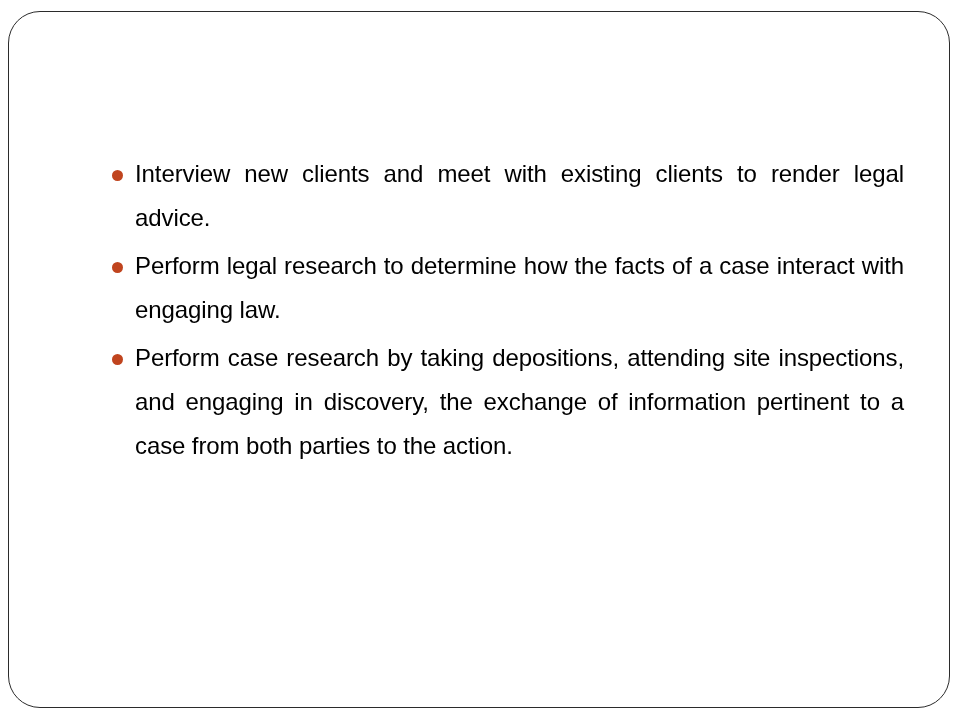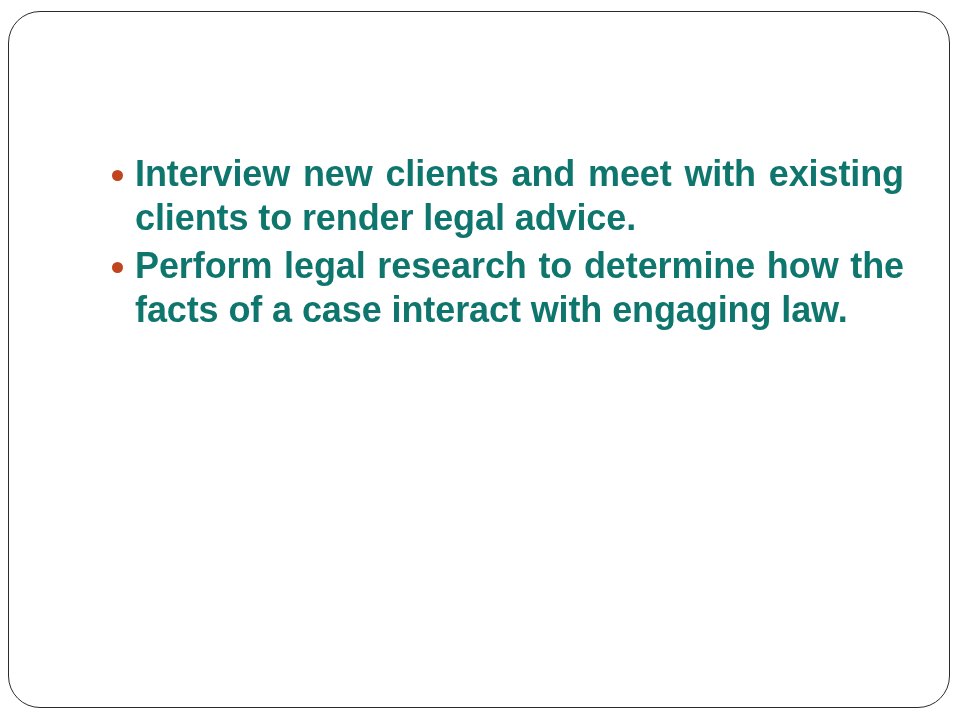--- a/index.html
+++ b/index.html
@@ -42,26 +42,26 @@
     top: 152px;
     width: 792px;
   }
 
   .bullet-item {
     position: relative;
     padding-left: 23px;
     margin: 0 0 4px 0;
     text-align: justify;
     text-justify: inter-word;
-    color: #0f766e;
-    font-size: 36px;
+    color: #000000;
+    font-size: 24px;
     line-height: 44px;
     letter-spacing: -0.1px;
     word-spacing: 0px;
-    font-weight: 700;
+    font-weight: 400;
   }
 
   .bullet-item:last-child {
     margin-bottom: 0;
   }
 
   .bullet-marker {
     position: absolute;
     left: 0px;
     top: 18px;
@@ -87,15 +87,19 @@
     <div class="bullet-item">
       <span class="bullet-marker"></span>
       <span class="bullet-text">Interview new clients and meet with existing clients to render legal advice.</span>
     </div>
 
     <div class="bullet-item">
       <span class="bullet-marker"></span>
       <span class="bullet-text">Perform legal research to determine how the facts of a case interact with engaging law.</span>
     </div>
 
+    <div class="bullet-item">
+      <span class="bullet-marker"></span>
+      <span class="bullet-text">Perform case research by taking depositions, attending site inspections, and engaging in discovery, the exchange of information pertinent to a case from both parties to the action.</span>
+    </div>
 
   </div>
 </div>
 
 </body></html>

